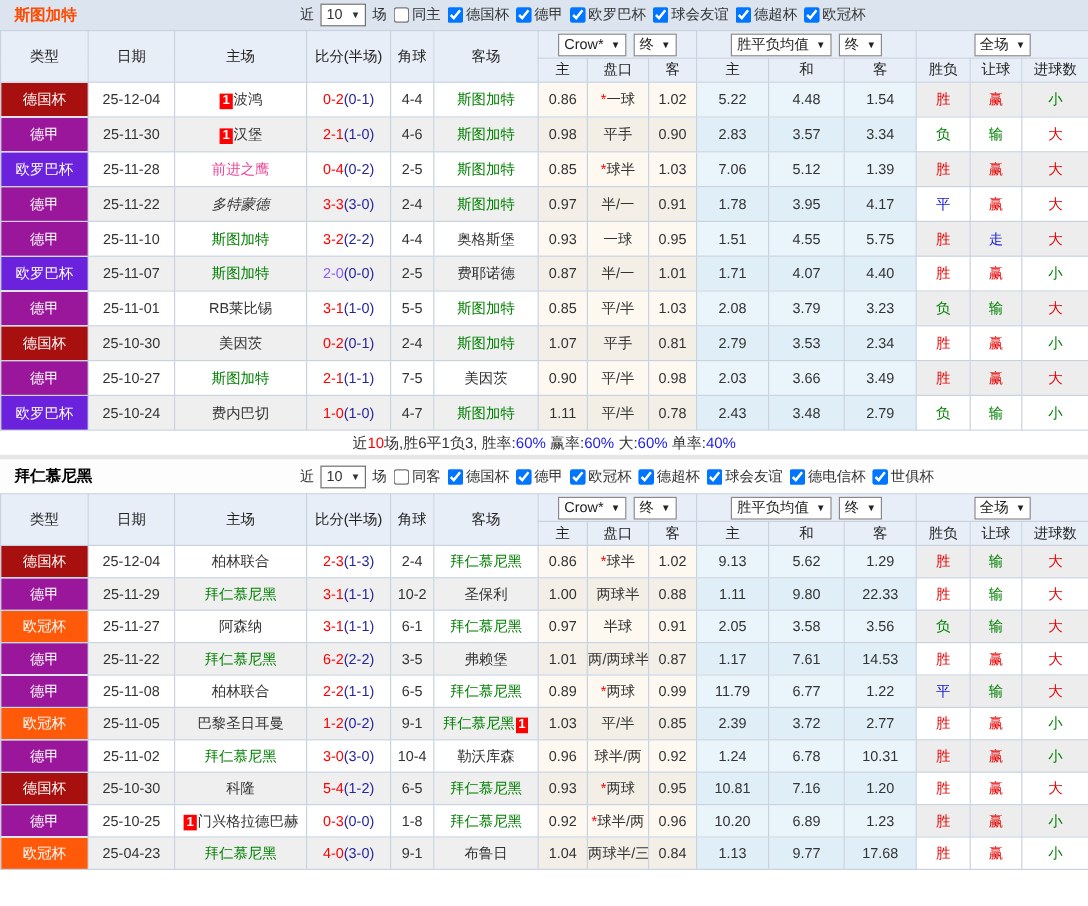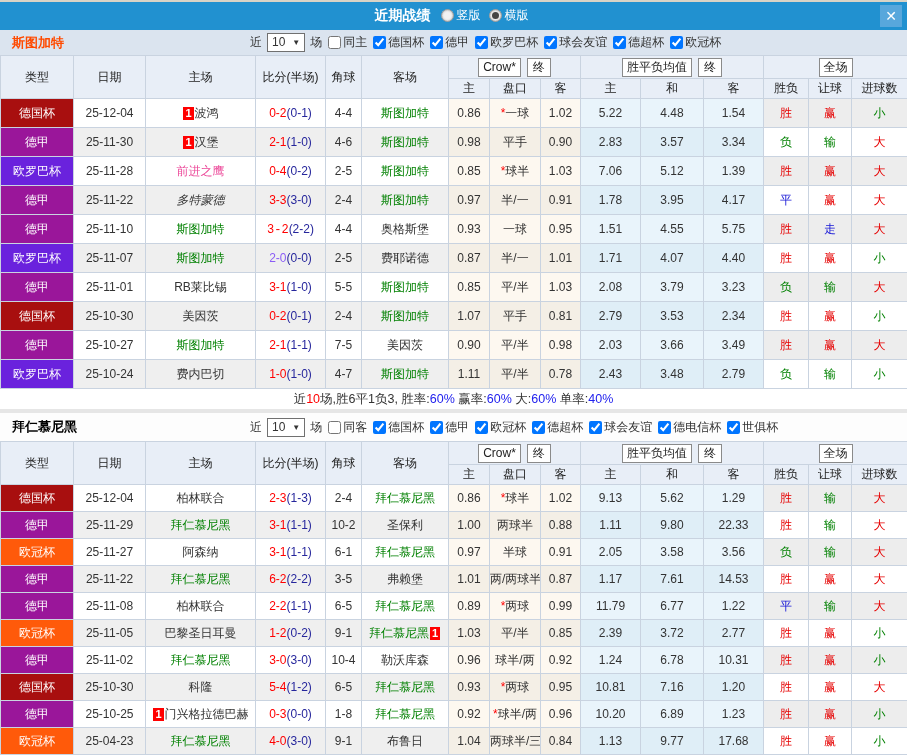--- a/index.html
+++ b/index.html
@@ -29,21 +29,21 @@
   .mini-select .arrow{font-size:8px;margin-left:7px;color:#333;}
   .filter-controls input[type=checkbox]{margin:0 1px 0 6px;width:13px;height:13px;}
   .comp-label{margin-left:1px;}
 
   
   table{border-collapse:collapse;table-layout:fixed;width:907px;}
   th,td{border:1px solid #c9d3e0;text-align:center;overflow:hidden;white-space:nowrap;padding:0;}
   thead th{background:#e8eef7;font-weight:normal;color:#222;}
   tr.group-row{height:23px;} tr.sub-row{height:20px;}
   .hdr-select{display:inline-flex;align-items:center;border:1px solid #8a8a8a;background:#fff;
-              padding:0 4px;height:17px;line-height:17px;margin:0 3px;cursor:pointer;flex-direction:column;}
+              padding:0 4px;height:17px;line-height:17px;margin:0 3px;cursor:pointer;}
   .hdr-select .arrow{font-size:8px;margin-left:6px;}
 
   .sec0 tbody tr{height:29px;}
   .sec1 tbody tr{height:27px;}
   tbody tr:nth-child(odd) td{background:#ffffff;}
   tbody tr:nth-child(even) td{background:#efefef;}
   tbody tr:nth-child(odd) td.crow{background:#fdf8f0;}
   tbody tr:nth-child(even) td.crow{background:#f4efe6;}
   tbody tr:nth-child(odd) td.avg{background:#e9f4fb;}
   tbody tr:nth-child(even) td.avg{background:#dfeef7;}
@@ -52,33 +52,20 @@
   td.league{color:#fff;}
   .rank-badge{display:inline-block;background:#f00;color:#fff;font-size:11px;line-height:13px;
               padding:0 2px;margin:0 1px;font-weight:bold;}
   .star{color:#f00;}
   .summary{height:20px;line-height:20px;text-align:center;background:#fff;font-size:12.5px;}
 </style>
 </head>
 <body>
 
 <div class="window">
-  <div class="titlebar">
-    <span class="title">近期战绩</span>
-    <span id="radio-group"><span class="radio">
-          <span class="circle"></span>
-          <span>竖版</span>
-        </span><span class="radio sel">
-          <span class="circle"></span>
-          <span>横版</span>
-        </span></span>
-    <div class="close-btn">
-      <span>✕</span>
-    </div>
-  </div>
   <div id="sections">
       <div class="section sec0">
         <div class="filter-row">
           <span class="team-name" style="color: rgb(255, 74, 0);">斯图加特</span>
           <span class="filter-controls">
             <span>近</span>
             <span class="mini-select">
               <span>10</span>
               <span class="arrow">▼</span>
             </span>
@@ -222,21 +209,21 @@
               <td class="avg">3.95</td>
               <td class="avg">4.17</td>
               <td class="res" style="color: rgb(21, 21, 214);">平</td>
               <td class="res" style="color: rgb(230, 0, 0);">赢</td>
               <td class="res" style="color: rgb(230, 0, 0);">大</td>
             </tr>
             <tr>
               <td class="league" style="background: rgb(154, 22, 154);">德甲</td>
               <td>25-11-10</td>
               <td><span style="color: rgb(0, 128, 0);">斯图加特</span></td>
-              <td><span style="color: rgb(255, 0, 0); font-family: Liberation Mono, monospace;">3-2</span><span style="color: rgb(38, 38, 156);">(2-2)</span></td>
+              <td><span style="color: rgb(255, 0, 0);">3-2</span><span style="color: rgb(38, 38, 156);">(2-2)</span></td>
               <td>4-4</td>
               <td><span style="color: rgb(51, 51, 51);">奥格斯堡</span></td>
               <td class="crow">0.93</td>
               <td class="crow">一球</td>
               <td class="crow">0.95</td>
               <td class="avg">1.51</td>
               <td class="avg">4.55</td>
               <td class="avg">5.75</td>
               <td class="res" style="color: rgb(230, 0, 0);">胜</td>
               <td class="res" style="color: rgb(21, 21, 214);">走</td>

